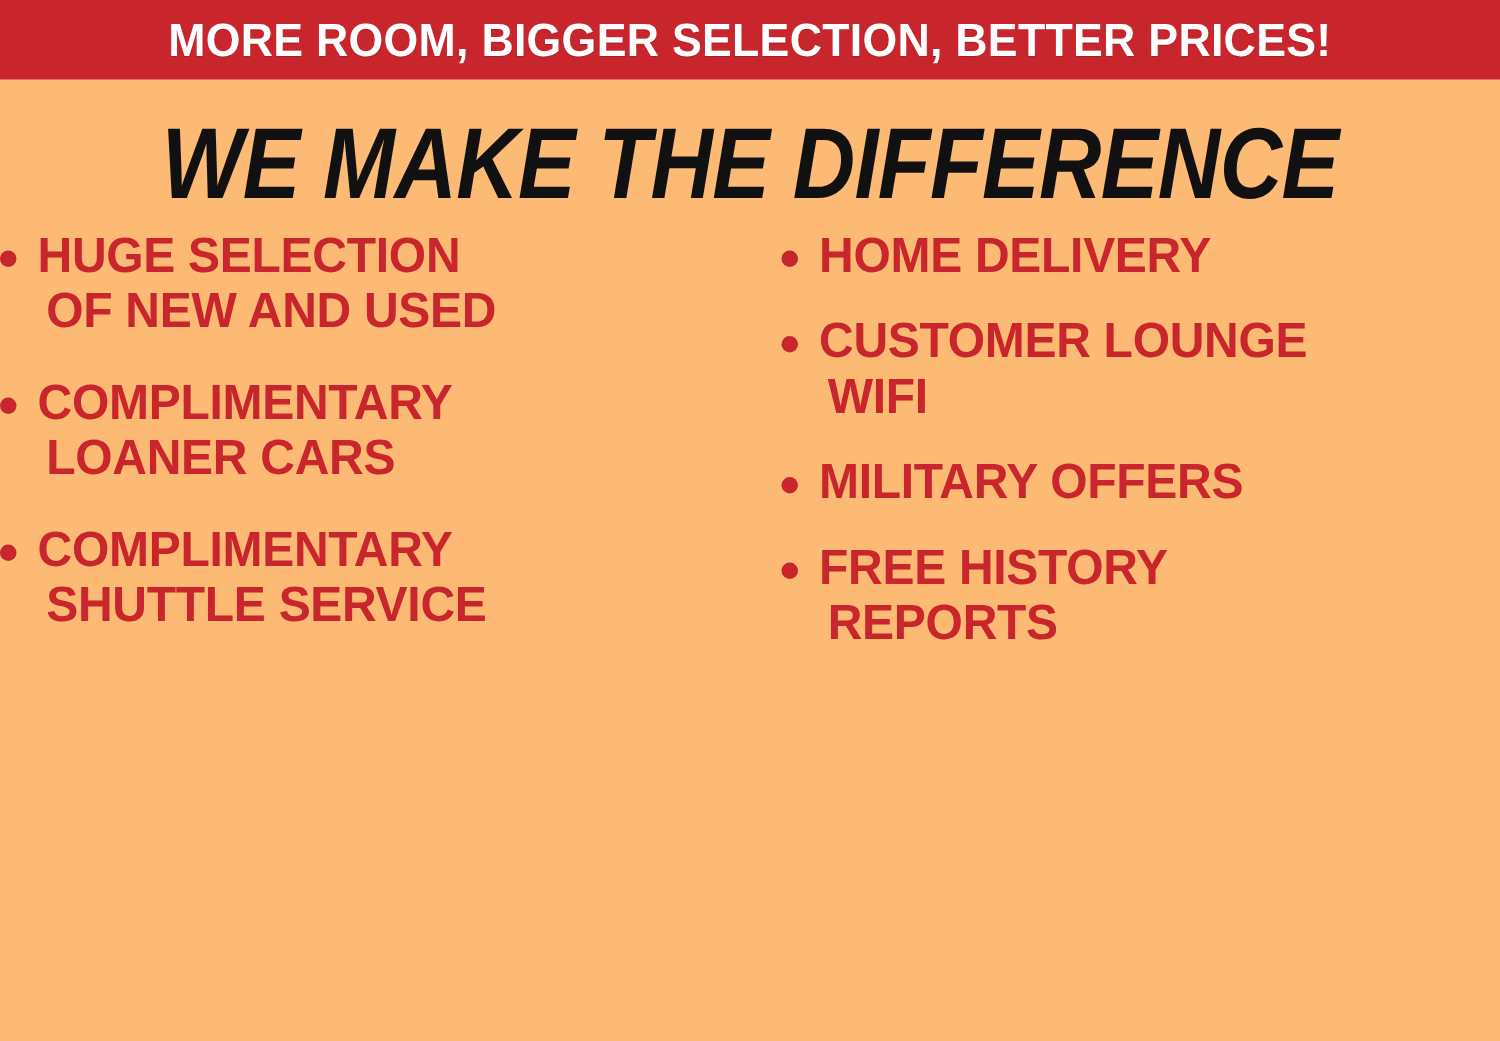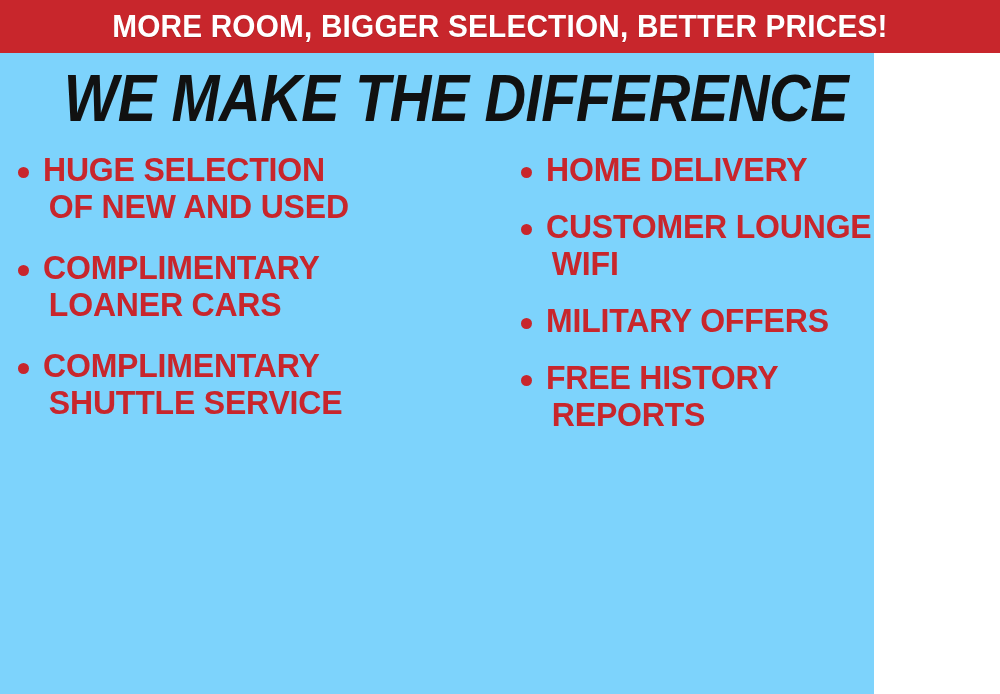--- a/index.html
+++ b/index.html
@@ -10,23 +10,23 @@
   body {
     width: 1000px;
     height: 694px;
     background: #ffffff;
     font-family: "Liberation Sans", sans-serif;
     overflow: hidden;
   }
 
   #banner-root {
     position: relative;
-    width: 874px;
+    width: 1000px;
     height: 694px;
-    background: #7dd3fc;
+    background: #fdba74;
   }
 
   
   .top-strip {
     position: absolute;
     left: 0;
     top: 0;
     width: 1000px;
     height: 53px;
     background: #c8262c;
@@ -44,25 +44,26 @@
     white-space: nowrap;
     transform: scaleX(0.96);
     transform-origin: center center;
     text-shadow: 0 1px 0 rgba(120,15,20,0.35);
   }
 
   
   .headline-wrap {
     position: absolute;
     left: 0;
-    top: 56px;
+    top: 68px;
     width: 1000px;
     height: 82px;
     display: flex;
     align-items: center;
+    justify-content: center;
   }
   .headline-text {
     color: #111111;
     font-family: "Liberation Sans", sans-serif;
     font-weight: bold;
     font-style: italic;
     font-size: 67px;
     line-height: 1;
     white-space: nowrap;
     letter-spacing: -0.5px;
@@ -79,21 +80,20 @@
     height: 542px;
     display: flex;
     align-items: flex-start;
   }
   .column {
     box-sizing: border-box;
     height: 100%;
   }
   .column-left {
     width: 505px;
-    padding-left: 18px;
   }
   .column-right {
     width: 495px;
     padding-left: 16px;
   }
 
   .bullet-item {
     display: flex;
     align-items: flex-start;
     margin-bottom: 24px;

